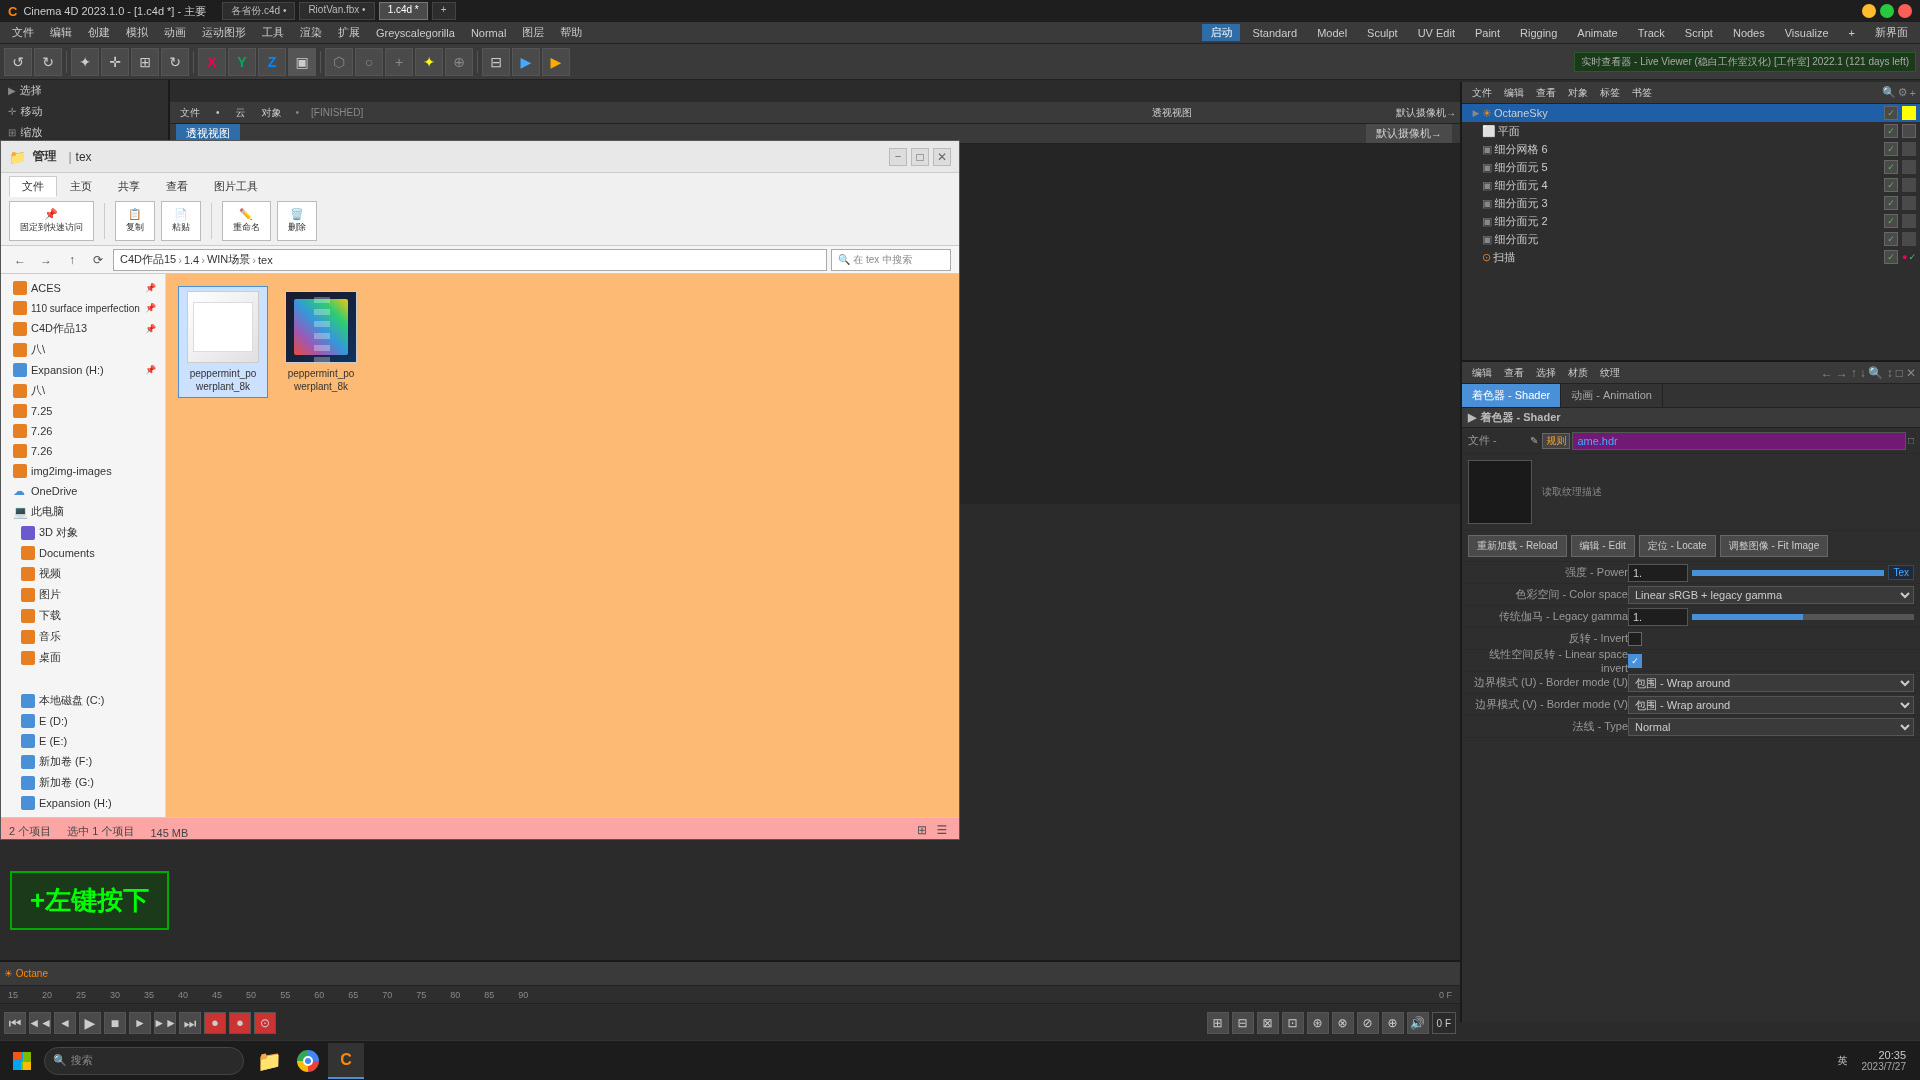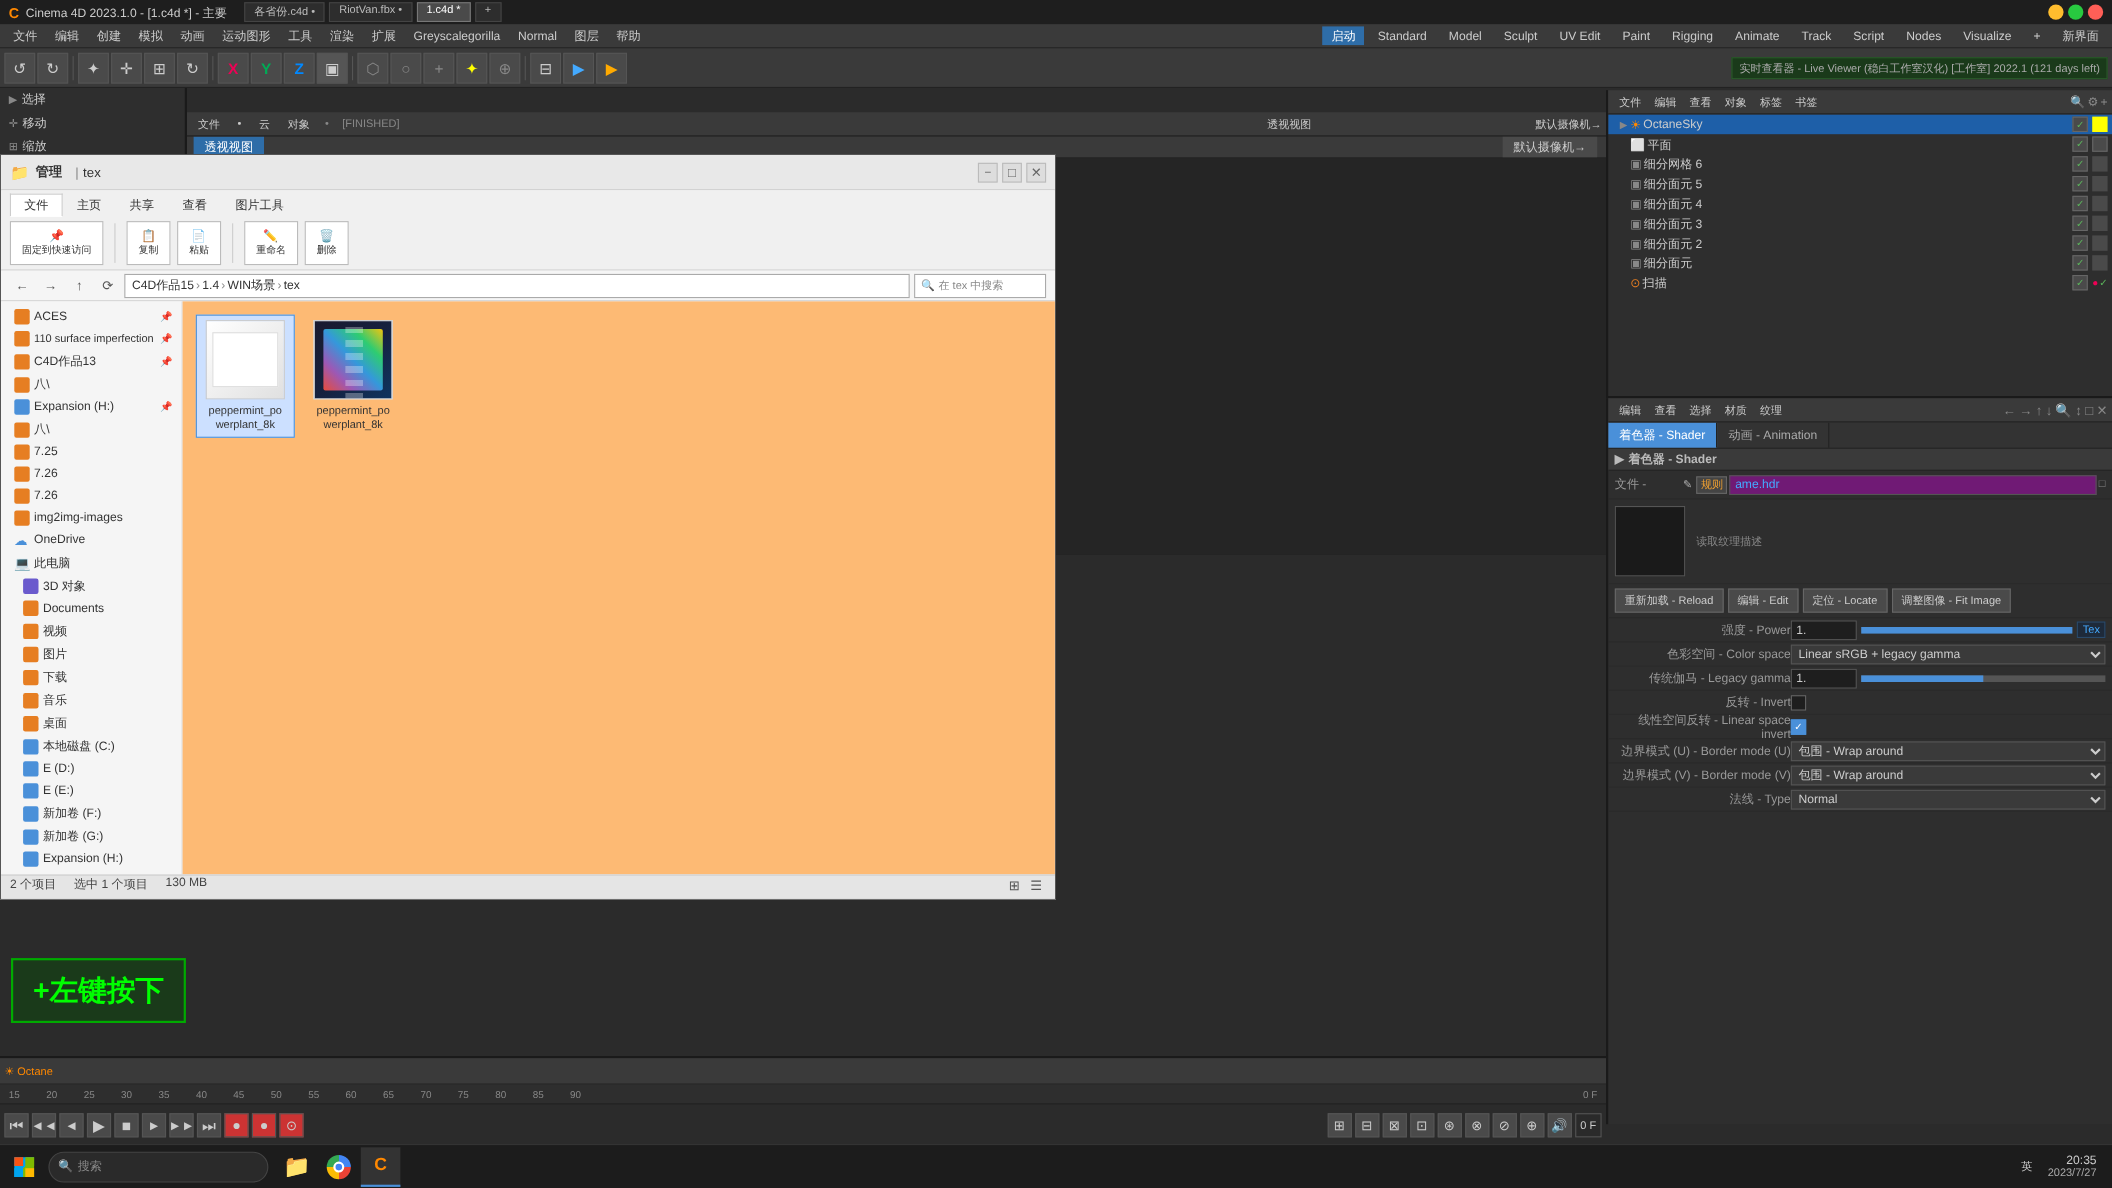--- a/index.html
+++ b/index.html
@@ -43,21 +43,21 @@
     #search-box { width: 120px; height: 22px; background: #fff; border: 1px solid #aaa; padding: 0 6px; font-size: 11px; display: flex; align-items: center; color: #888; }
 
     
     #fm-body { display: flex; flex: 1; min-height: 0; }
     #fm-sidebar { width: 165px; background: #f5f5f5; border-right: 1px solid #ddd; overflow-y: auto; padding: 4px 0; }
     .fm-sidebar-item { padding: 3px 8px 3px 12px; font-size: 11px; color: #333; cursor: pointer; display: flex; align-items: center; gap: 4px; }
     .sidebar-icon { width: 14px; height: 14px; border-radius: 2px; display: inline-block; flex-shrink: 0; }
     .sidebar-pin { color: #aaa; font-size: 9px; margin-left: auto; }
 
     #fm-content { flex: 1; background: #fdba74; padding: 8px; overflow-y: auto; }
-    #fm-status { height: 22px; background: #e5e5e5; border-top: 1px solid #ccc; display: flex; align-items: flex-start; padding: 0 8px; font-size: 11px; color: #444; gap: 16px; }
+    #fm-status { height: 22px; background: #fca5a5; border-top: 1px solid #ccc; display: flex; align-items: flex-end; padding: 0 8px; font-size: 11px; color: #444; gap: 16px; }
     .fm-view-btns { margin-left: auto; display: flex; gap: 2px; }
     .view-btn { width: 18px; height: 18px; display: flex; align-items: center; justify-content: center; font-size: 12px; cursor: pointer; color: #555; }
 
     
     #file-grid { display: flex; flex-wrap: wrap; gap: 8px; padding: 4px; }
     .file-item { width: 90px; display: flex; flex-direction: column; align-items: center; cursor: pointer; padding: 4px; border: 1px solid transparent; }
     .file-item.selected { background: #cce0ff; border-color: #4a90d9; }
     .file-thumb { width: 72px; height: 72px; border: 1px solid #ccc; background: #f8f8f8; display: flex; align-items: center; justify-content: center; overflow: hidden; position: relative; }
     .file-name { font-size: 10px; color: #333; text-align: center; margin-top: 4px; word-break: break-all; line-height: 1.3; }
     .tree-item { height: 18px; display: flex; align-items: center; padding: 0 4px; font-size: 11px; cursor: pointer; }
@@ -383,21 +383,21 @@
         <span>下载</span>
       </div>
       <div class="fm-sidebar-item" style="padding-left:20px;">
         <span class="sidebar-icon" style="background:#e67e22;"></span>
         <span>音乐</span>
       </div>
       <div class="fm-sidebar-item" style="padding-left:20px;">
         <span class="sidebar-icon" style="background:#e67e22;"></span>
         <span>桌面</span>
       </div>
-      <div class="fm-sidebar-item" style="padding-left:20px;">
+      <div class="fm-sidebar-item" style="padding-left:20px;margin-top:22px;">
         <span class="sidebar-icon" style="background:#4a90d9;"></span>
         <span>本地磁盘 (C:)</span>
       </div>
       <div class="fm-sidebar-item" style="padding-left:20px;">
         <span class="sidebar-icon" style="background:#4a90d9;"></span>
         <span>E (D:)</span>
       </div>
       <div class="fm-sidebar-item" style="padding-left:20px;">
         <span class="sidebar-icon" style="background:#4a90d9;"></span>
         <span>E (E:)</span>
@@ -439,21 +439,21 @@
           </div>
           <div class="file-name">peppermint_po<br>werplant_8k</div>
         </div>
       </div>
     </div>
   </div>
 
   <div id="fm-status">
     <span>2 个项目</span>
     <span>选中 1 个项目</span>
-    <span>130 MB</span>
+    <span>145 MB</span>
     <div class="fm-view-btns">
       <div class="view-btn">⊞</div>
       <div class="view-btn">☰</div>
     </div>
   </div>
 </div>
 
 <div style="position:absolute;right:0;top:82px;width:460px;height:280px;background:#2e2e2e;border-left:2px solid #1a1a1a;border-bottom:2px solid #1a1a1a;">
   <div style="height:22px;background:#3a3a3a;display:flex;align-items:center;padding:0 4px;border-bottom:1px solid #222;">
     <span class="sobj-btn">文件</span>

